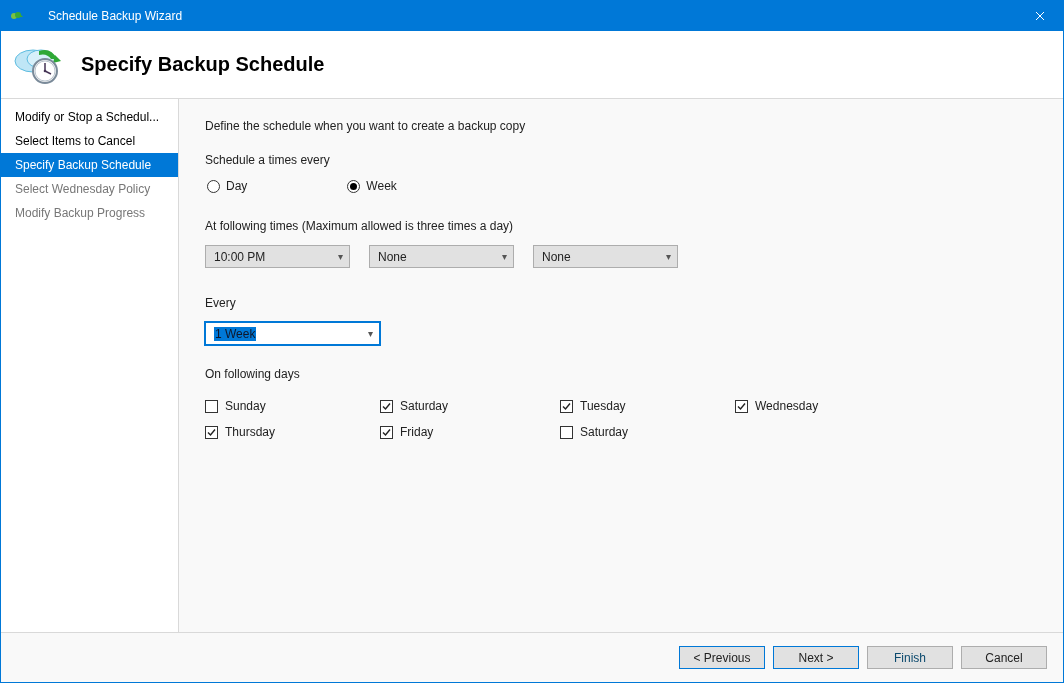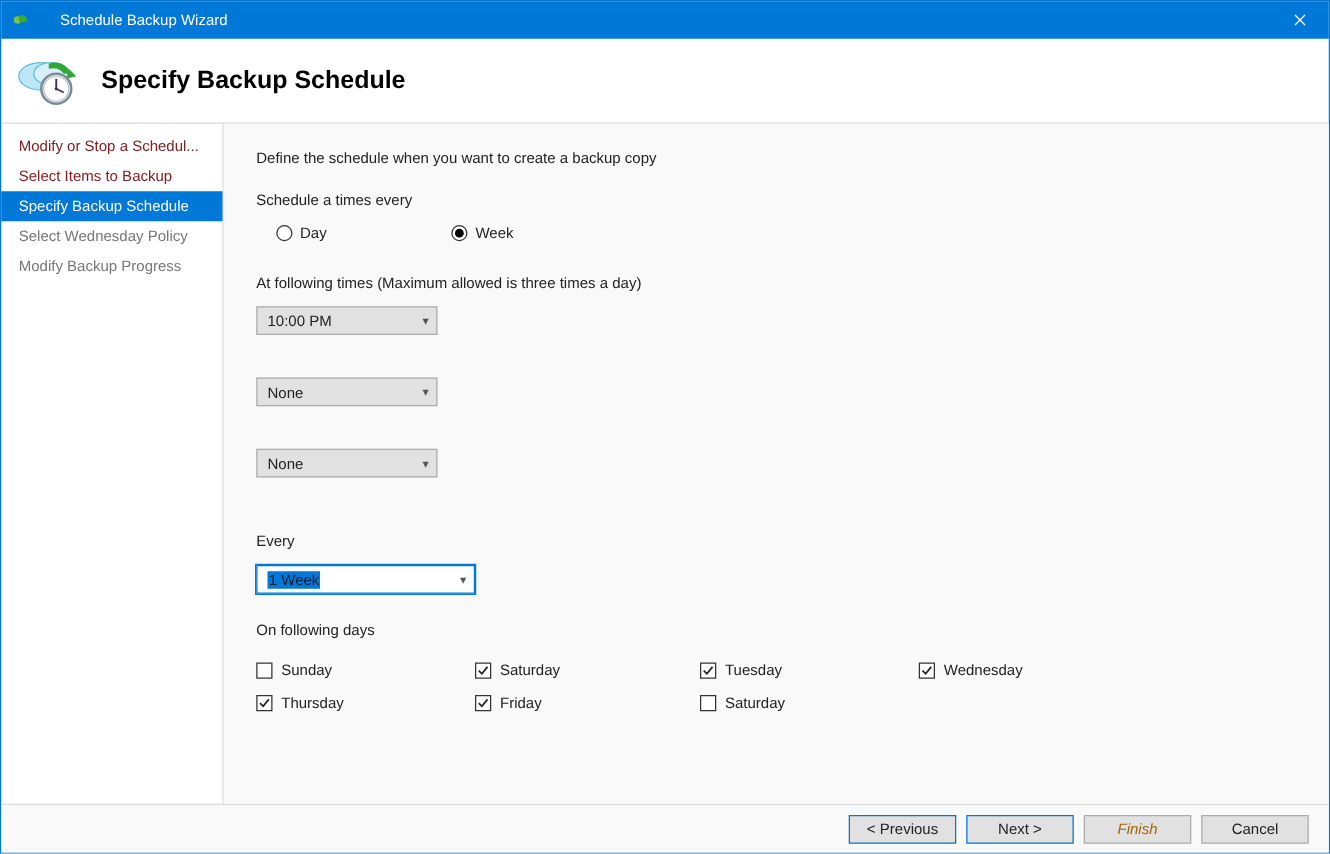--- a/index.html
+++ b/index.html
@@ -29,40 +29,40 @@
   .header-title { font-size: 20px; font-weight:700; color:#000; margin-left: 10px; }
 
   .body {
     flex: 1; display:flex; min-height:0;
   }
   .sidebar {
     width: 178px; border-right: 1px solid #d9d9d9; padding-top:6px;
     font-size: 12px;
   }
   .sidebar .step {
-    padding: 5px 12px 5px 14px; color:#7f1d1d; white-space:nowrap; overflow:hidden; text-overflow:ellipsis;
+    padding: 5px 12px 5px 14px; color:#000000; white-space:nowrap; overflow:hidden; text-overflow:ellipsis;
   }
   .sidebar .step.active { background:#0078d7; color:#fff; }
   .sidebar .step.disabled { color:#777; }
 
   .content {
     flex:1; background:#f9f9f9; padding: 20px 26px; font-size:12px; color:#222;
     position:relative;
   }
   .content .instr { margin-bottom: 20px; }
   .section-label { margin-bottom: 12px; }
-  .radio-row { display:flex; align-items:center; gap: 100px; margin-bottom: 26px; margin-left:16px; }
+  .radio-row { display:flex; align-items:center; gap: 100px; margin-bottom: 26px; margin-left:2px; }
   .radio-item { display:flex; align-items:center; gap:6px; }
   .radio-outer {
     width:13px; height:13px; border:1px solid #333; border-radius:50%;
     display:flex; align-items:center; justify-content:center; background:#fff;
   }
   .radio-dot { width:7px; height:7px; background:#000; border-radius:50%; }
 
-  .times-row { display:flex; gap: 34px; margin-bottom: 44px; flex-direction: column; }
+  .times-row { display:flex; gap: 19px; margin-bottom: 28px; }
   .combo {
     height:23px; background:#e1e1e1; border:1px solid #adadad;
     display:flex; align-items:center; justify-content:space-between;
     padding: 0 6px 0 8px; font-size:12px; color:#222;
     width: 145px;
   }
   .combo .chev { font-size:10px; color:#555; }
 
   .combo.focused {
     background:#fff; border:1px solid #0078d7; box-shadow: 0 0 0 1px #0078d7;
@@ -77,31 +77,31 @@
     row-gap: 12px; margin-top: 18px;
   }
   .check-item { display:flex; align-items:center; gap:7px; }
   .checkbox {
     width:13px; height:13px; border:1px solid #333; background:#fff;
     display:flex; align-items:center; justify-content:center;
   }
   .checkbox svg { display:block; }
 
   .footer {
-    height: 39px; border-top:1px solid #d9d9d9; background:#f9f9f9;
+    height: 50px; border-top:1px solid #d9d9d9; background:#f9f9f9;
     display:flex; align-items:center; justify-content:flex-end; gap: 8px;
     padding-right: 16px;
   }
   .btn {
     width:86px; height:23px; font-size:12px; background:#e1e1e1;
     border:1px solid #adadad; display:flex; align-items:center; justify-content:center;
     color:#222;
   }
   .btn.primary { border:1.5px solid #0078d7; }
-  .btn.disabled { color:#a16207;font-style:italic; }
+  .btn.disabled { color:#0c4a6e; }
   .mb12 { margin-bottom:12px; }
 </style>
 </head>
 <body>
 
 <div class="window">
 
   <div class="titlebar">
     <span class="icon-wrap">
       <svg width="16" height="16" viewBox="0 0 16 16">
@@ -131,21 +131,21 @@
         <line x1="34" y1="30" x2="40" y2="33" stroke="#435" stroke-width="1.5"></line>
         <circle cx="34" cy="30" r="1.3" fill="#435"></circle>
       </svg>
     </div>
     <div class="header-title">Specify Backup Schedule</div>
   </div>
 
   <div class="body">
     <div class="sidebar">
       <div class="step">Modify or Stop a Schedul...</div>
-      <div class="step">Select Items to Backup</div>
+      <div class="step">Select Items to Cancel</div>
       <div class="step active">Specify Backup Schedule</div>
       <div class="step disabled">Select Wednesday Policy</div>
       <div class="step disabled">Modify Backup Progress</div>
     </div>
 
     <div class="content">
       <div class="instr">Define the schedule when you want to create a backup copy</div>
 
       <div class="section-label">Schedule a times every</div>
       <div class="radio-row">

